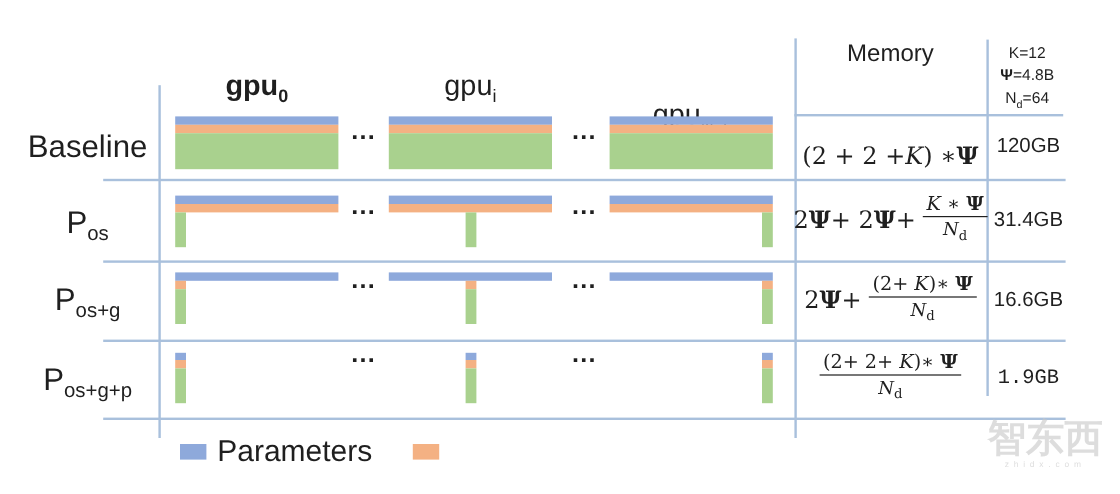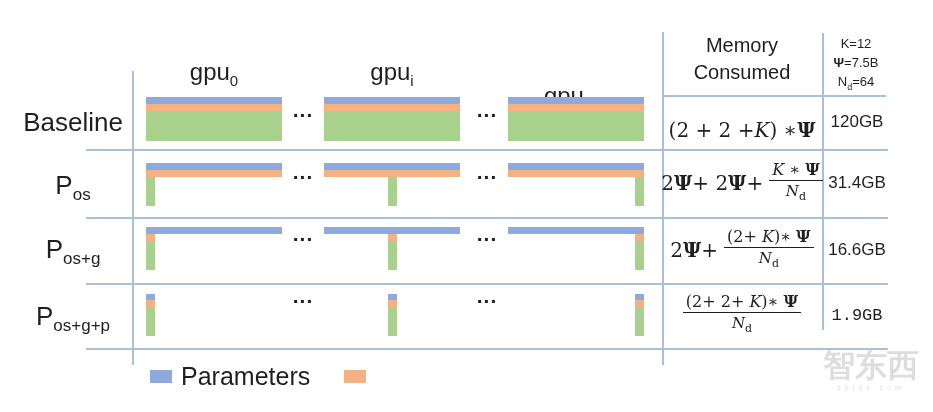--- a/index.html
+++ b/index.html
@@ -43,45 +43,44 @@
 
   <div class="vline" style="left:132px;top:71px;height:294px;"></div>
   <div class="vline" style="left:662px;top:32px;height:333px;"></div>
   <div class="vline" style="left:822px;top:33px;height:297px;"></div>
   <div class="hline" style="left:662px;top:95px;width:224px;"></div>
   <div class="hline" style="left:86px;top:149px;width:802px;"></div>
   <div class="hline" style="left:86px;top:217px;width:802px;"></div>
   <div class="hline" style="left:86px;top:283px;width:802px;"></div>
   <div class="hline" style="left:86px;top:348px;width:802px;"></div>
 
-  <div class="gpu-label" style="left:146px;"><span>gpu</span><sub>0</sub></div>
+  <div class="gpu-label" style="left:146px;font-weight:bold;"><span>gpu</span><sub>0</sub></div>
   <div class="gpu-label" style="left:324px;"><span>gpu</span><sub>i</sub></div>
   <div class="gpu-label" style="left:508px;margin-top:24px;"><span>gpu</span><sub>N-1</sub></div>
 
   <div class="row-label" style="top:169px;"><span>P</span><sub>os</sub></div>
   <div class="row-label" style="top:106px;"><span>Baseline</span><sub></sub></div>
   <div class="row-label" style="top:233px;"><span>P</span><sub>os+g</sub></div>
   <div class="row-label" style="top:300px;"><span>P</span><sub>os+g+p</sub></div>
 
   <div class="dots" style="left:288px;top:99px;">...</div>
   <div class="dots" style="left:472px;top:99px;">...</div>
   <div class="dots" style="left:288px;top:161px;">...</div>
   <div class="dots" style="left:472px;top:161px;">...</div>
   <div class="dots" style="left:288px;top:223px;">...</div>
   <div class="dots" style="left:472px;top:223px;">...</div>
   <div class="dots" style="left:288px;top:285px;">...</div>
   <div class="dots" style="left:472px;top:285px;">...</div>
 
   <div class="mc-header">
     <div>Memory</div>
-    <div>Consumed</div>
   </div>
   <div class="const-header">
     <div>K=12</div>
-    <div><span class="psi">Ψ</span><span>=7.5B</span></div>
+    <div><span class="psi">Ψ</span><span>=4.8B</span></div>
     <div><span>N</span><sub>d</sub><span>=64</span></div>
   </div>
 
   <div class="formula" style="top:95px;height:69px;">
     <span>(2 + 2 + </span>
       <span class="var">K</span>
       <span>) ∗ </span>
       <span class="psi">Ψ</span>
   </div>
   <div class="formula" style="top:149px;height:68px;">

